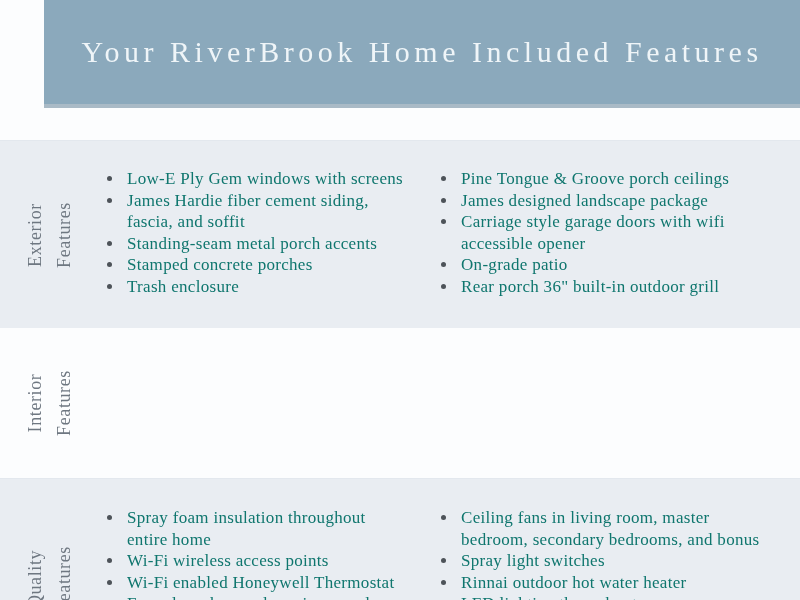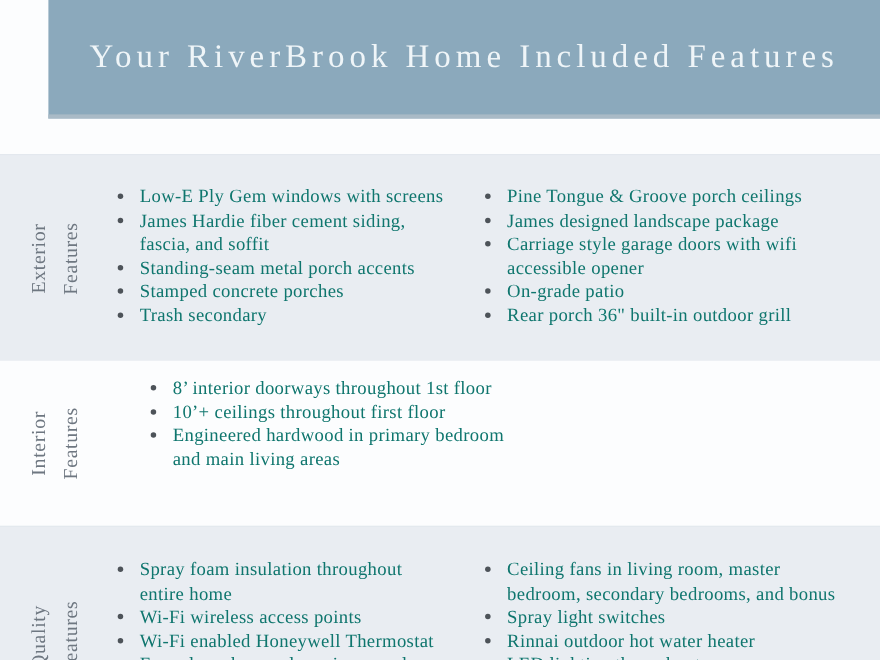--- a/index.html
+++ b/index.html
@@ -77,43 +77,38 @@
       <div class="label">
         <div class="label-line line1">Exterior</div>
         <div class="label-line line2">Features</div>
       </div>
     </div>
     <ul class="col col-1">
           <li>Low-E Ply Gem windows with screens</li>
           <li>James Hardie fiber cement siding, fascia, and soffit</li>
           <li>Standing-seam metal porch accents</li>
           <li>Stamped concrete porches</li>
-          <li>Trash secondary</li>
+          <li>Trash enclosure</li>
         </ul>
     <ul class="col col-2">
           <li>Pine Tongue &amp; Groove porch ceilings</li>
           <li>James designed landscape package</li>
           <li>Carriage style garage doors with wifi accessible opener</li>
           <li>On-grade patio</li>
           <li>Rear porch 36" built-in outdoor grill</li>
         </ul>
   </section>
 
   <section class="section s1">
     <div class="label-cell">
       <div class="label">
         <div class="label-line line1">Interior</div>
         <div class="label-line line2">Features</div>
       </div>
     </div>
-    <ul class="col col-2">
-          <li>8’ interior doorways throughout 1st floor</li>
-          <li>10’+ ceilings throughout first floor</li>
-          <li>Engineered hardwood in primary bedroom and main living areas</li>
-        </ul>
   </section>
 
   <section class="section s2 alt">
     <div class="label-cell">
       <div class="label">
         <div class="label-line line1">Quality</div>
         <div class="label-line line2">Features</div>
       </div>
     </div>
     <ul class="col col-1">

